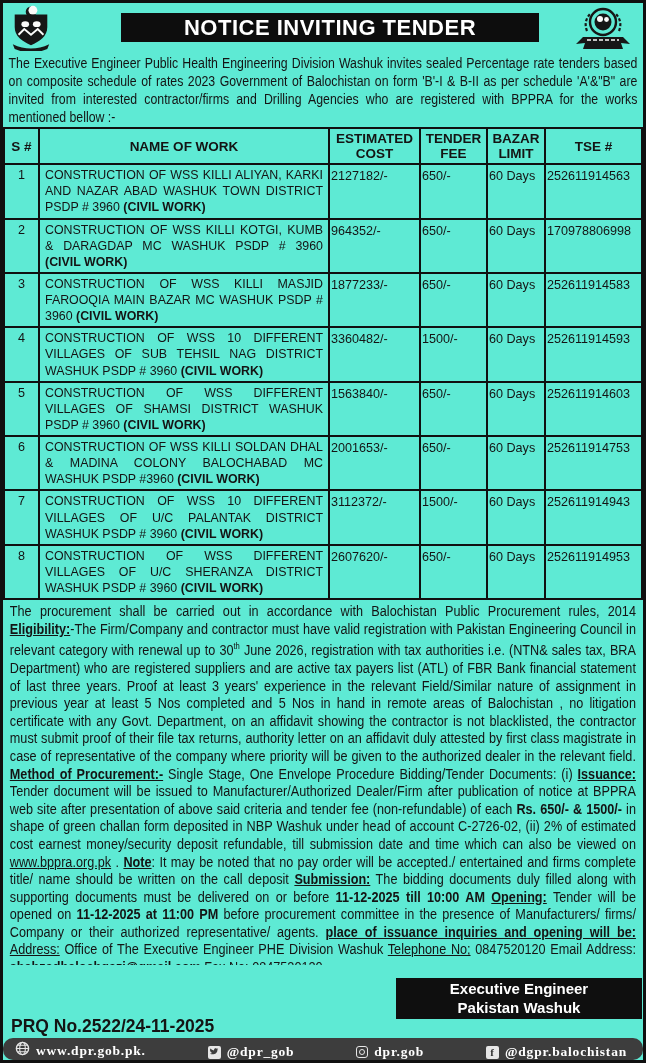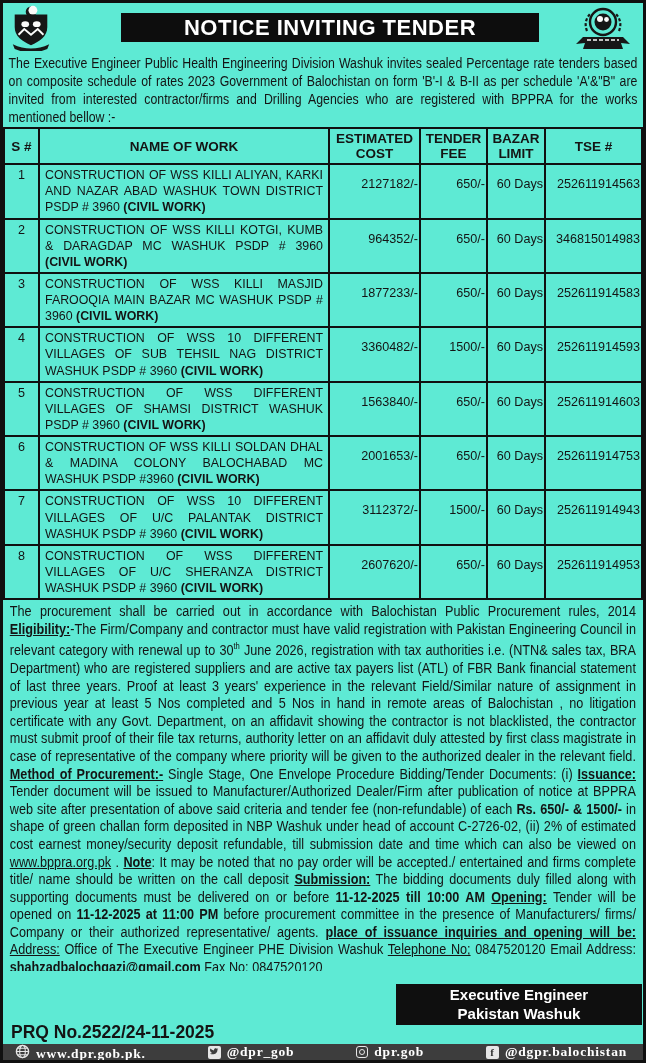--- a/index.html
+++ b/index.html
@@ -23,44 +23,44 @@
     text-align:justify;transform:scaleX(.8);transform-origin:0 0;width:125%;
     box-sizing:border-box;
   }
   
   table.work{border-collapse:collapse;table-layout:fixed;width:100%;flex:0 0 auto;}
   table.work th,table.work td{border:2px solid #101010;box-sizing:border-box;}
   table.work th{font-size:13.5px;line-height:1.12;padding:2px 1px;text-align:center;font-weight:bold;height:36px;}
   table.work td{vertical-align:top;}
   td.c-sno{text-align:center;font-size:12.6px;padding-top:3px;}
   td.c-name{font-size:12.4px;line-height:1.3;padding:2px 5px;text-align:justify;}
-  td.c-cost,td.c-fee,td.c-time,td.c-tse{text-align:right;font-size:12.6px;padding-top:12px;}
+  td.c-cost,td.c-fee,td.c-time,td.c-tse{text-align:left;font-size:12.6px;padding-top:4px;}
   table.work tbody tr{height:50px;}
   
   .bodywrap{flex:1 1 auto;overflow:hidden;}
   .bodytext{
     padding:3px 8px 0 8px;font-size:14.9px;line-height:17.6px;text-align:justify;
     transform:scaleX(.85);transform-origin:0 0;width:117.6%;box-sizing:border-box;
   }
   .b{font-weight:bold;} .u{text-decoration:underline;}
   sup{font-size:9px;}
   
   .foot{flex:0 0 auto;position:relative;height:73px;}
   .prq{position:absolute;left:8px;bottom:1px;font-weight:bold;font-size:17.5px;white-space:nowrap;}
   .sigbox{
     position:absolute;right:1px;top:13px;background:#0f0f0f;color:#fff;
     text-align:center;font-weight:bold;font-size:15px;line-height:18.5px;
     padding:2px 28px;min-width:190px;
   }
   
   .sbar{
-    flex:0 0 auto;height:16px;background:#3d3d3d;color:#fff;
-    display:flex;align-items:flex-start;justify-content:space-between;
+    flex:0 0 auto;height:22px;background:#3d3d3d;color:#fff;
+    display:flex;align-items:flex-end;justify-content:space-between;
     padding:0 16px 0 12px;
-    font-family:"Liberation Serif",serif;font-weight:bold;font-size:13.5px;letter-spacing:.8px;
+    font-family:"Liberation Serif",serif;font-weight:bold;font-size:13.5px;letter-spacing:.8px;border-radius:10px;
   }
   .sitem{display:flex;align-items:center;gap:6px;white-space:nowrap;}
   .tile{width:13px;height:13px;border-radius:2px;background:#e6e6e6;color:#333;
     display:flex;align-items:center;justify-content:center;
     font-family:"Liberation Serif",serif;font-size:11px;font-weight:bold;line-height:1;}
   .ig{background:transparent;border:1.6px solid #e6e6e6;border-radius:3px;position:relative;width:10px;height:10px;}
   .ig::before{content:"";position:absolute;left:2px;top:2px;width:4px;height:4px;border:1.4px solid #e6e6e6;border-radius:50%;}
 </style>
 </head>
 <body>
@@ -123,21 +123,21 @@
           <td class="c-fee">650/-</td>
           <td class="c-time">60 Days</td>
           <td class="c-tse">252611914563</td>
         </tr>
         <tr>
           <td class="c-sno">2</td>
           <td class="c-name"><span>CONSTRUCTION OF WSS KILLI KOTGI, KUMB &amp; DARAGDAP MC WASHUK  PSDP # 3960 </span><span class="b">(CIVIL WORK)</span></td>
           <td class="c-cost">964352/-</td>
           <td class="c-fee">650/-</td>
           <td class="c-time">60 Days</td>
-          <td class="c-tse">346815014983</td>
+          <td class="c-tse">170978806998</td>
         </tr>
         <tr>
           <td class="c-sno">3</td>
           <td class="c-name"><span>CONSTRUCTION OF WSS KILLI MASJID FAROOQIA MAIN BAZAR MC WASHUK  PSDP # 3960 </span><span class="b">(CIVIL WORK)</span></td>
           <td class="c-cost">1877233/-</td>
           <td class="c-fee">650/-</td>
           <td class="c-time">60 Days</td>
           <td class="c-tse">252611914583</td>
         </tr>
         <tr>

